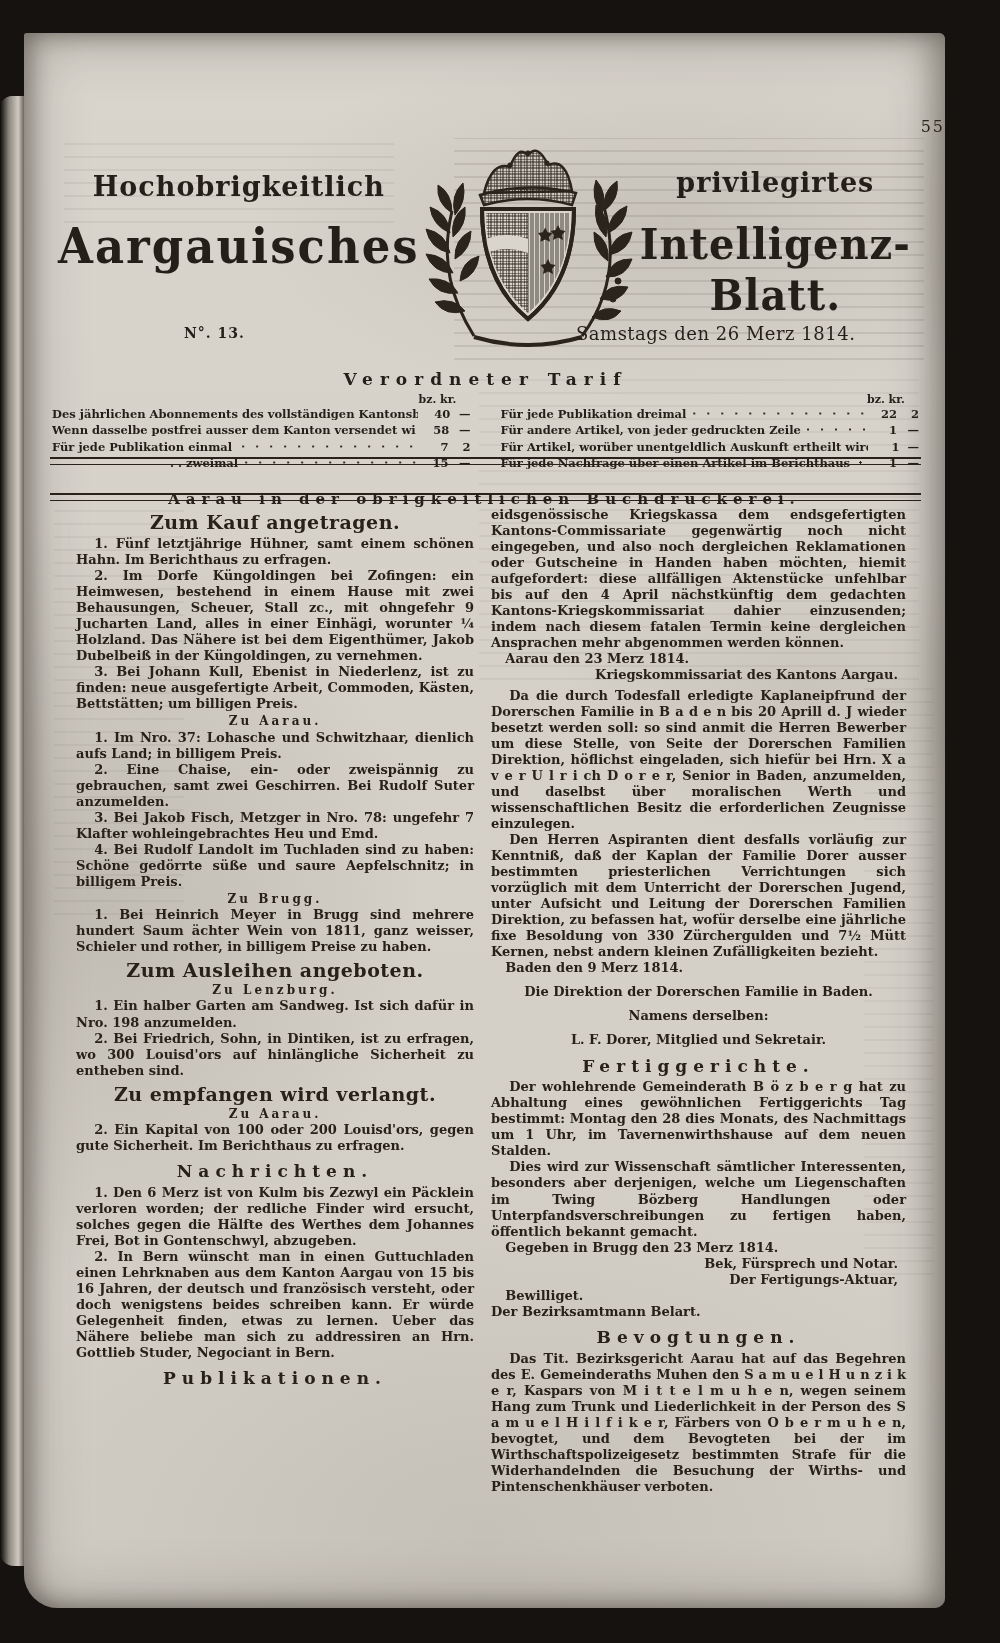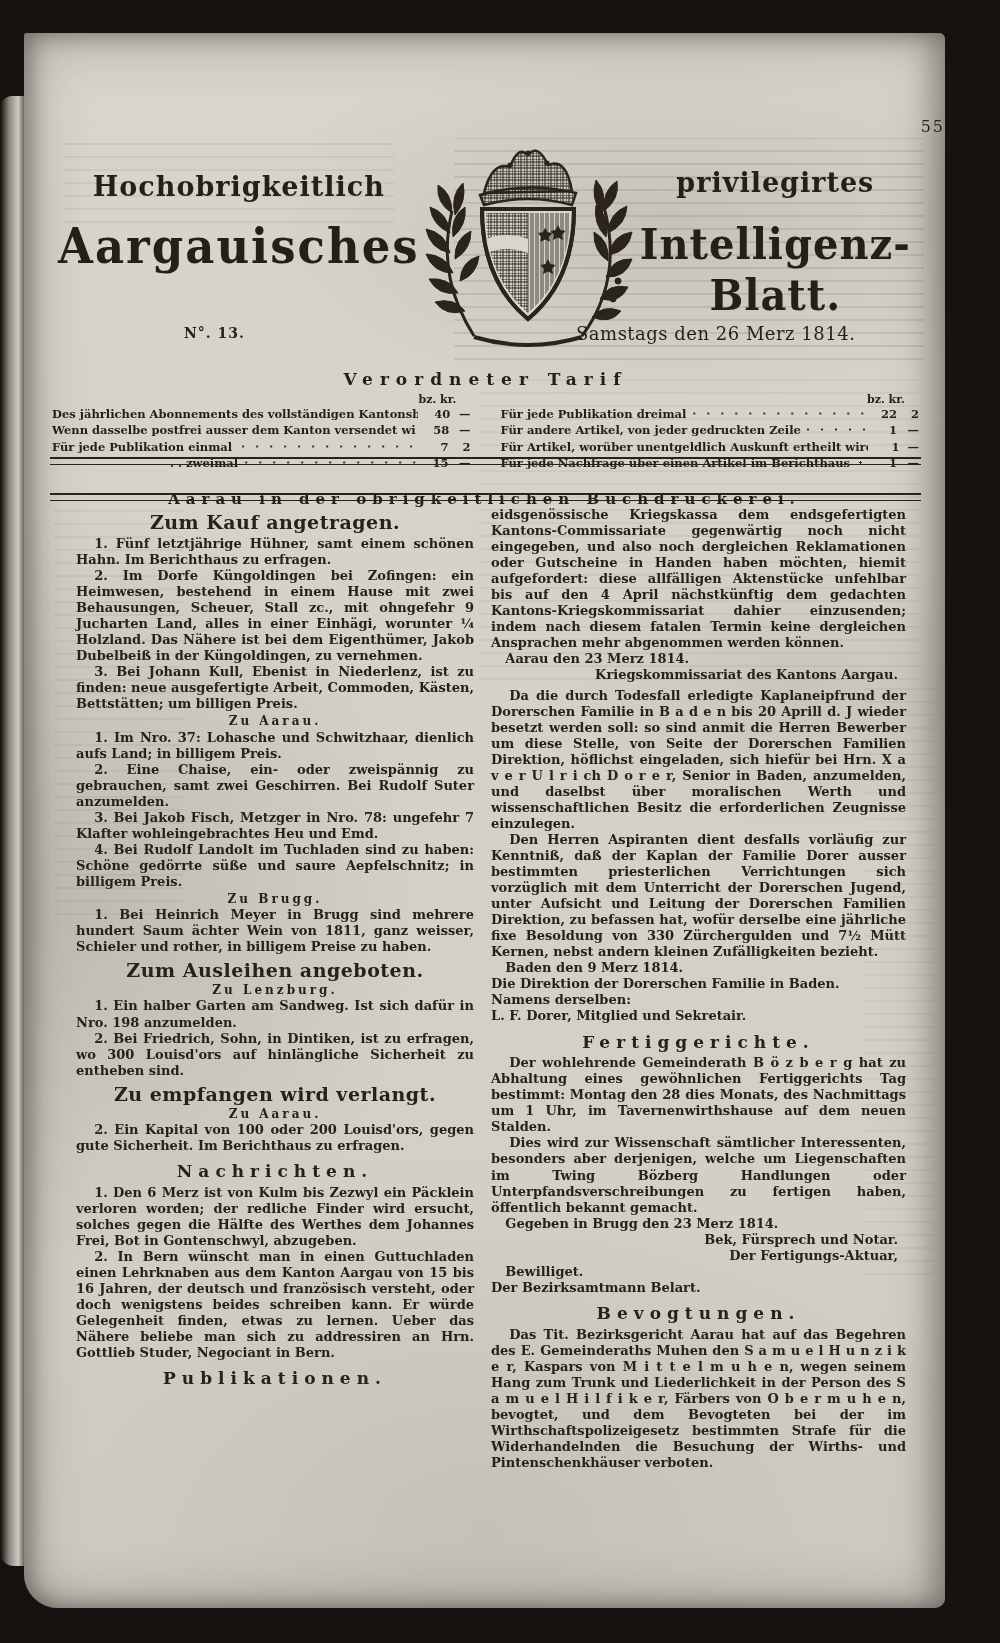--- a/index.html
+++ b/index.html
@@ -77,21 +77,21 @@
   .col{font-size:13px;line-height:1.235;text-align:justify;font-weight:600;color:#272118;}
   .col.left{width:398px;flex:none;}
   .col.right{flex:1;min-width:0;}
   .h-main{font-size:19px;font-weight:bold;text-align:center;letter-spacing:.5px;margin:5px 0 3px;line-height:1.1;}
   .h-section{font-size:17px;font-weight:bold;text-align:center;letter-spacing:6px;margin:8px 0 4px;line-height:1.1;}
   .h-place{font-size:12px;font-weight:bold;text-align:center;letter-spacing:3px;margin:3px 0 1px;line-height:1.1;}
   .para{text-indent:1.4em;margin:0;}
   .para-flush{text-indent:0;margin:0;}
   .dateline{text-indent:1.1em;text-align:left;margin:0;}
   .sig-right{text-align:right;padding-right:8px;margin:0;}
-  .sig-center{text-align:left;margin:0;}
+  .sig-center{text-align:center;margin:8px;}
   .plain{text-align:left;margin:0;}
   .gap-top{margin-top:4px;}
 </style>
 </head>
 <body>
 
 <div class="facing-edge"></div>
 
 <div class="paper">
 

